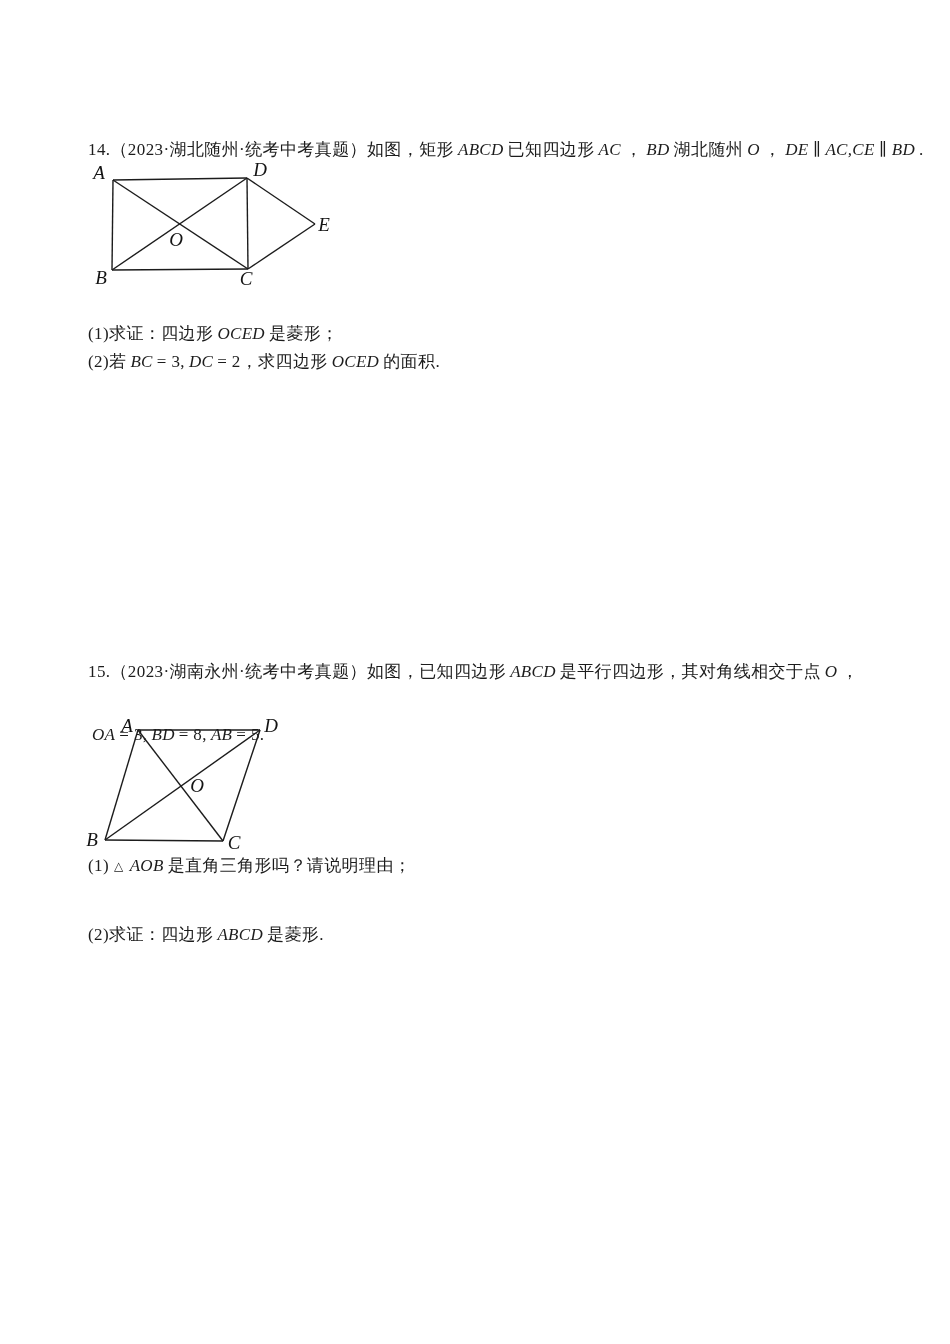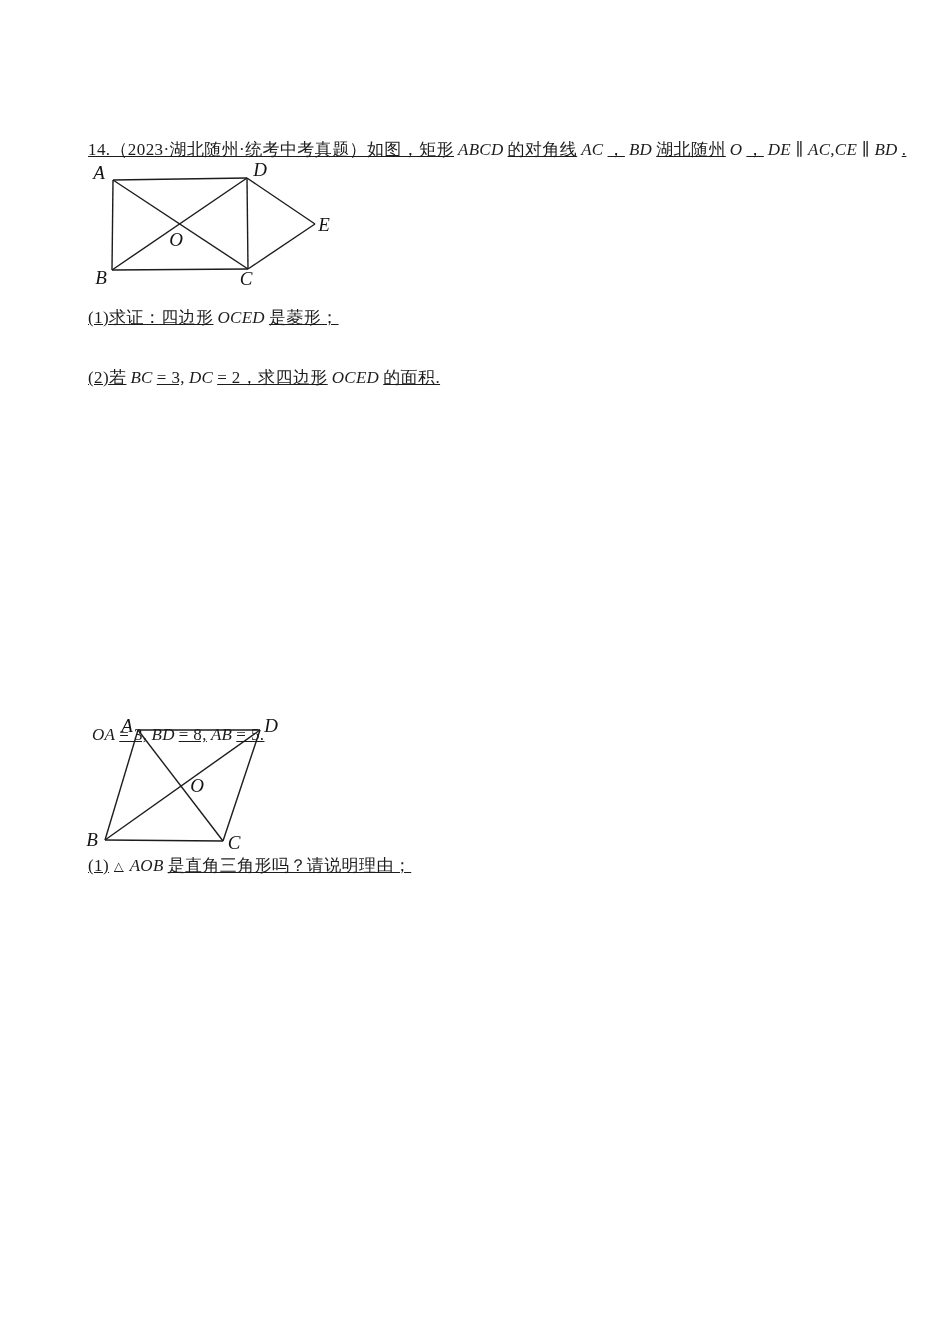--- a/index.html
+++ b/index.html
@@ -4,74 +4,76 @@
 <style>
   html,body{margin:0;padding:0;background:#ffffff;}
   .page{
     position:relative;width:950px;height:1344px;background:#ffffff;
     overflow:hidden;font-family:"Liberation Serif","DejaVu Serif",serif;
   }
   .line{
     position:absolute;left:88px;white-space:nowrap;
     font-size:17px;line-height:26px;color:#1c1c1c;
   }
-  .cn{letter-spacing:0.4px;text-decoration:underline;}
+  .cn{letter-spacing:0.4px;}
   .math{
     font-style:italic;font-family:"Liberation Serif","DejaVu Serif",serif;
     margin:0 4px;letter-spacing:0.3px;
   }
   .tri{font-size:12px;margin:0 2px 0 5px;vertical-align:1px;}
   .fig{position:absolute;}
   .fig line{stroke:#1c1c1c;stroke-width:1.4;fill:none;}
   .lbl{
     font-family:"Liberation Serif","DejaVu Serif",serif;
     font-style:italic;font-size:19px;fill:#141414;text-anchor:middle;
   }
 </style>
 </head>
 <body>
 
 <div class="page">
 
-  <p class="line" style="top:120px"><span class="cn">14.（2023·湖北随州·统考中考真题）如图，矩形</span><span class="math">ABCD</span><span class="cn">的对角线</span><span class="math">AC</span><span class="cn">，</span><span class="math">BD</span><span class="cn">湖北随州</span><span class="math">O</span><span class="cn">，</span><span class="math">DE ∥ AC,CE ∥ BD</span><span class="cn">.</span></p>
+  <p class="line" style="top:120px"><span class="cn">14.（2023·湖北随州·统考中考真题）如图，矩形</span><span class="math">ABCD</span><span class="cn">已知四边形</span><span class="math">AC</span><span class="cn">，</span><span class="math">BD</span><span class="cn">湖北随州</span><span class="math">O</span><span class="cn">，</span><span class="math">DE ∥ AC,CE ∥ BD</span><span class="cn">.</span></p>
 
   <svg class="fig" style="left:85px;top:157px" width="262" height="142" viewBox="0 0 262 142">
     <line x1="28" y1="23" x2="162" y2="21"></line>
     <line x1="162" y1="21" x2="163" y2="112"></line>
     <line x1="163" y1="112" x2="27" y2="113"></line>
     <line x1="27" y1="113" x2="28" y2="23"></line>
     <line x1="28" y1="23" x2="163" y2="112"></line>
     <line x1="27" y1="113" x2="162" y2="21"></line>
     <line x1="162" y1="21" x2="230" y2="67"></line>
     <line x1="163" y1="112" x2="230" y2="67"></line>
     <text class="lbl" x="14" y="22">A</text>
     <text class="lbl" x="175" y="19">D</text>
     <text class="lbl" x="16" y="127">B</text>
     <text class="lbl" x="161" y="128">C</text>
     <text class="lbl" x="239" y="74">E</text>
     <text class="lbl" x="91" y="89">O</text>
   </svg>
 
-  <p class="line" style="top:288px"><span class="cn">(1)求证：四边形</span><span class="math">OCED</span><span class="cn">是菱形；</span></p>
+  <p class="line" style="top:304px"><span class="cn">(1)求证：四边形</span><span class="math">OCED</span><span class="cn">是菱形；</span></p>
 
-  <p class="line" style="top:348px"><span class="cn">(2)若</span><span class="math">BC</span><span class="cn">= 3,</span><span class="math">DC</span><span class="cn">= 2，求四边形</span><span class="math">OCED</span><span class="cn">的面积.</span></p>
+  <p class="line" style="top:332px"><span class="cn">(2)若</span><span class="math">BC</span><span class="cn">= 3,</span><span class="math">DC</span><span class="cn">= 2，求四边形</span><span class="math">OCED</span><span class="cn">的面积.</span></p>
 
+  <p class="line" style="top:642px"><span class="cn">15.（2023·湖南永州·统考中考真题）如图，已知四边形</span><span class="math">ABCD</span><span class="cn">是平行四边形，其对角线相交于点</span><span class="math">O</span><span class="cn">，</span></p>
 
   <p class="line" style="top:705px"><span class="math">OA</span><span class="cn">= 3,</span><span class="math">BD</span><span class="cn">= 8,</span><span class="math">AB</span><span class="cn">= 5.</span></p>
 
   <svg class="fig" style="left:70px;top:711px" width="230" height="150" viewBox="0 0 230 150">
     <line x1="68" y1="19" x2="190" y2="19"></line>
     <line x1="190" y1="19" x2="153" y2="130"></line>
     <line x1="153" y1="130" x2="35" y2="129"></line>
     <line x1="35" y1="129" x2="68" y2="19"></line>
     <line x1="68" y1="19" x2="153" y2="130"></line>
     <line x1="35" y1="129" x2="190" y2="19"></line>
     <text class="lbl" x="57" y="21">A</text>
     <text class="lbl" x="201" y="21">D</text>
     <text class="lbl" x="22" y="135">B</text>
     <text class="lbl" x="164" y="138">C</text>
     <text class="lbl" x="127" y="81">O</text>
   </svg>
 
   <p class="line" style="top:836px"><span class="cn">(1)</span><span class="cn tri">△</span><span class="math">AOB</span><span class="cn">是直角三角形吗？请说明理由；</span></p>
 
+  <p class="line" style="top:905px"><span class="cn">(2)求证：四边形</span><span class="math">ABCD</span><span class="cn">是菱形.</span></p>
 
 </div>
 
 </body></html>

